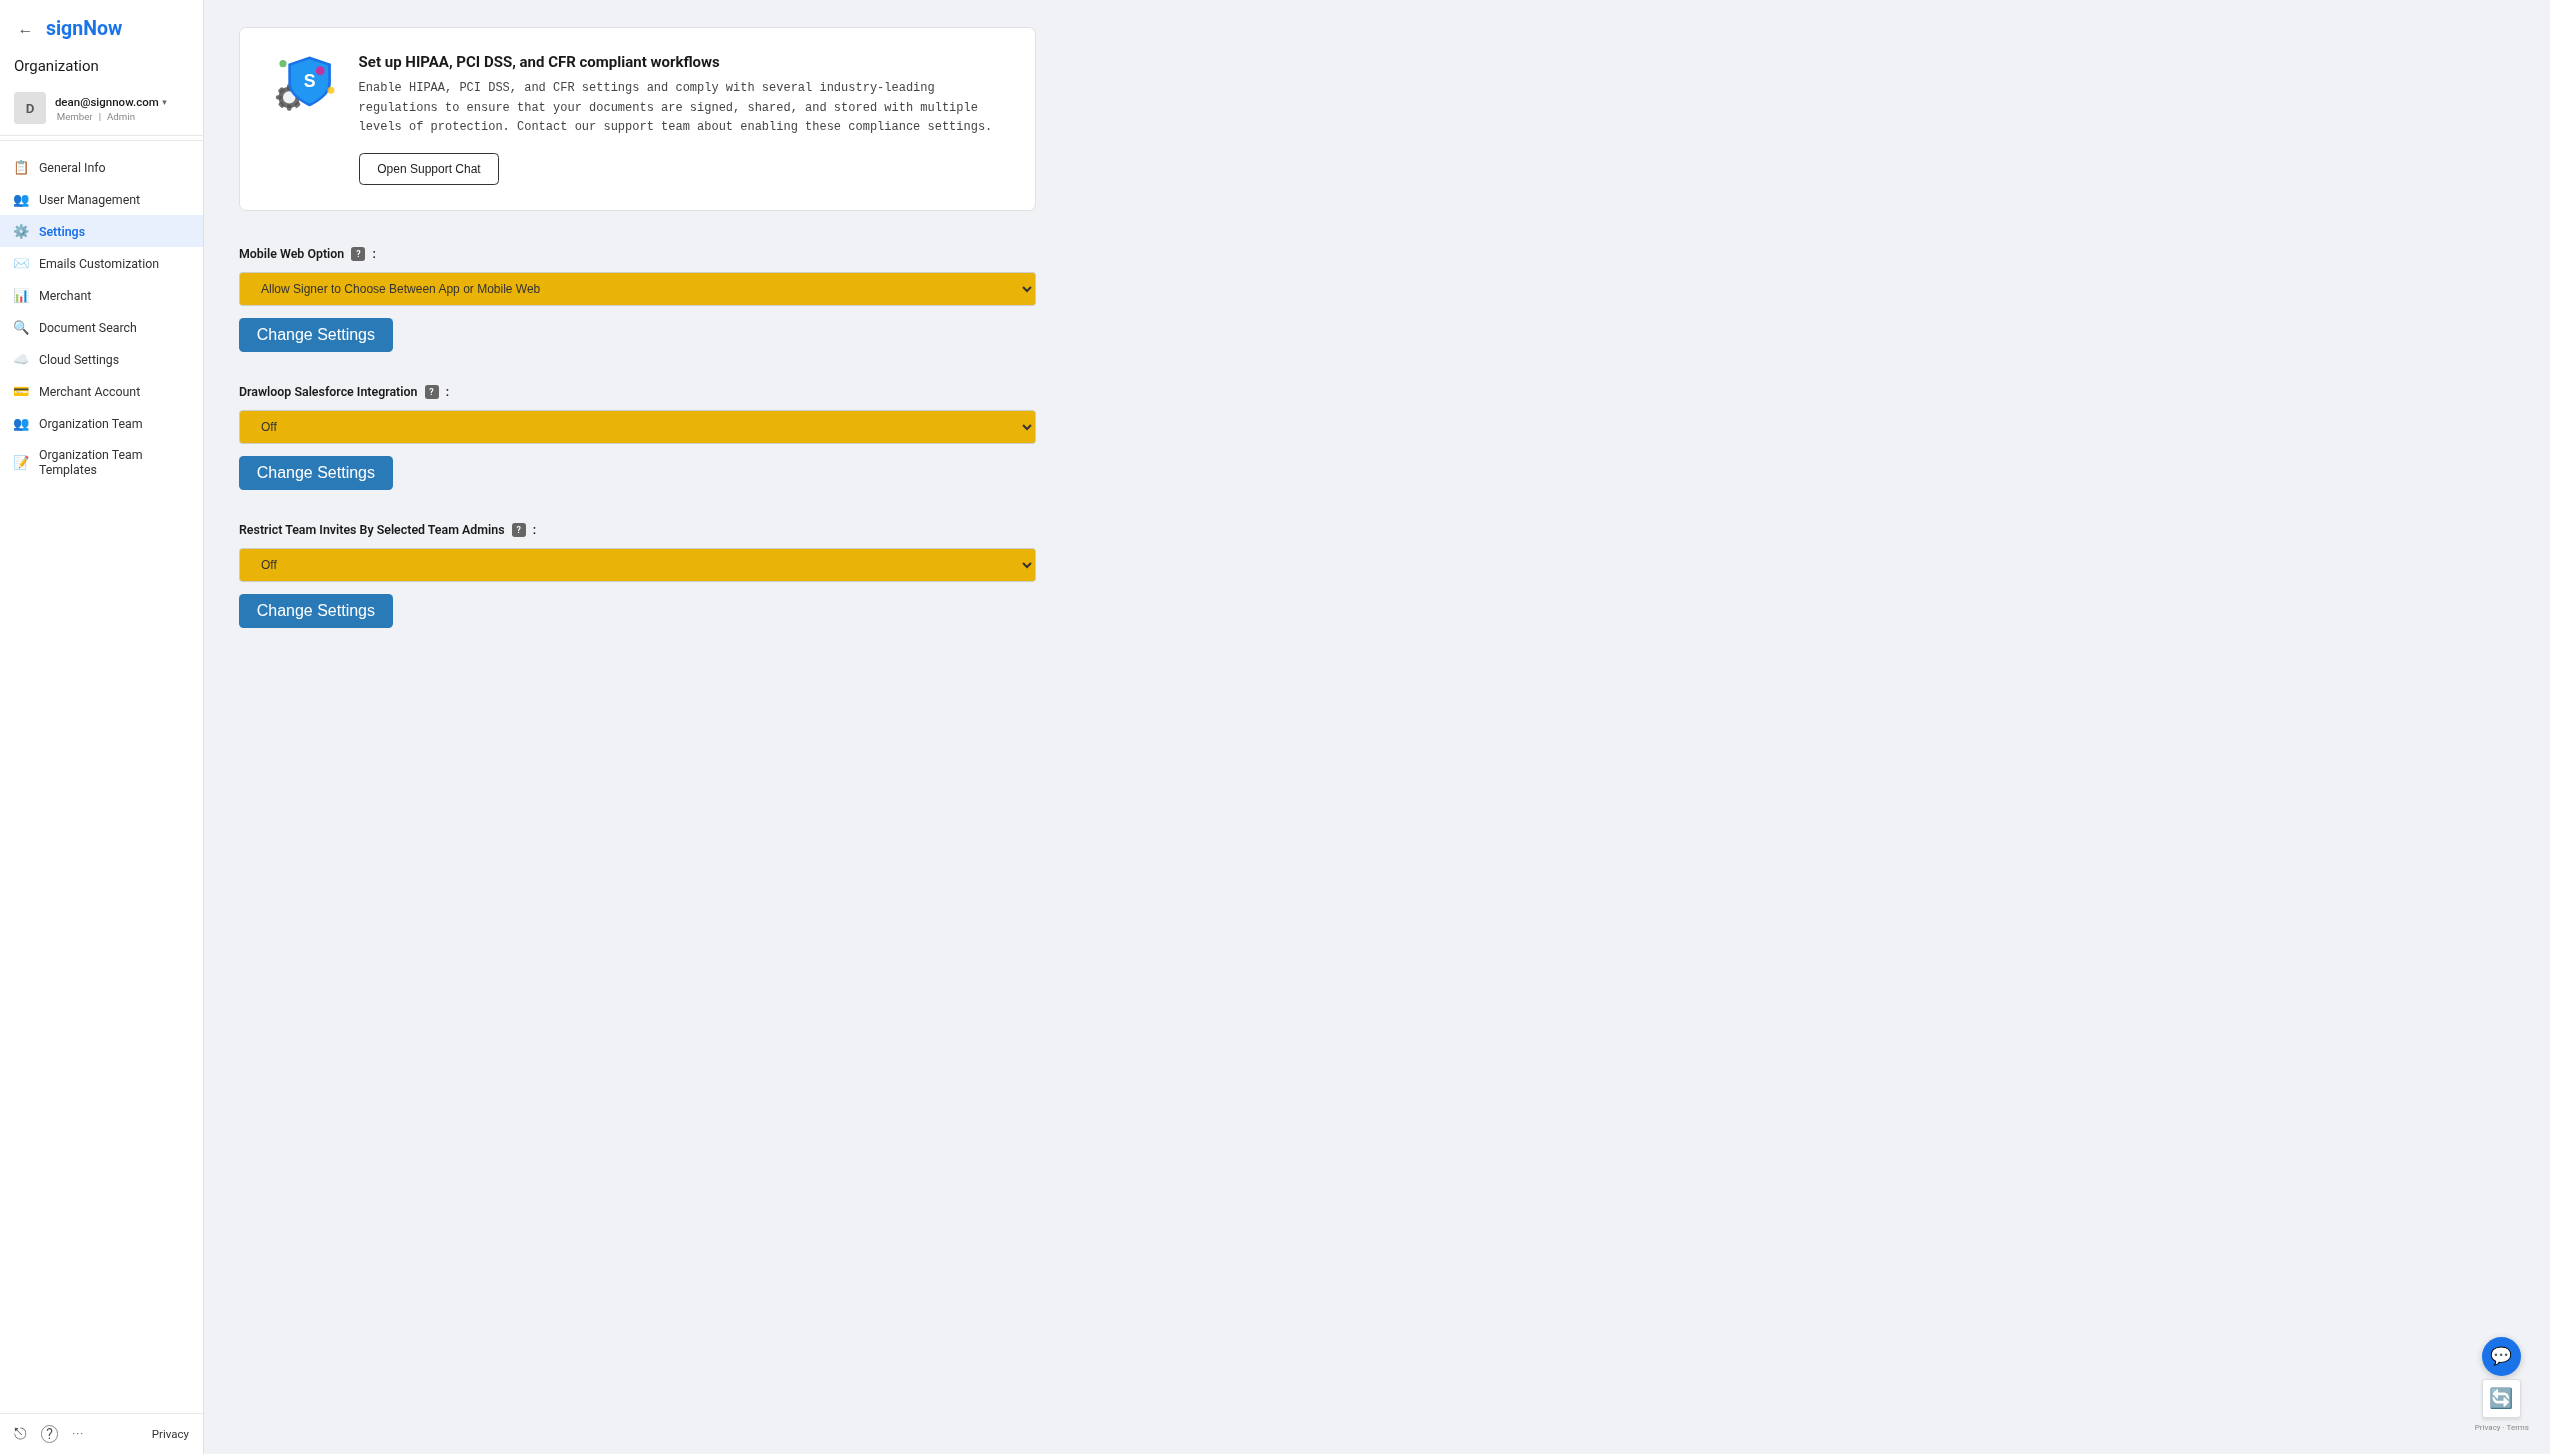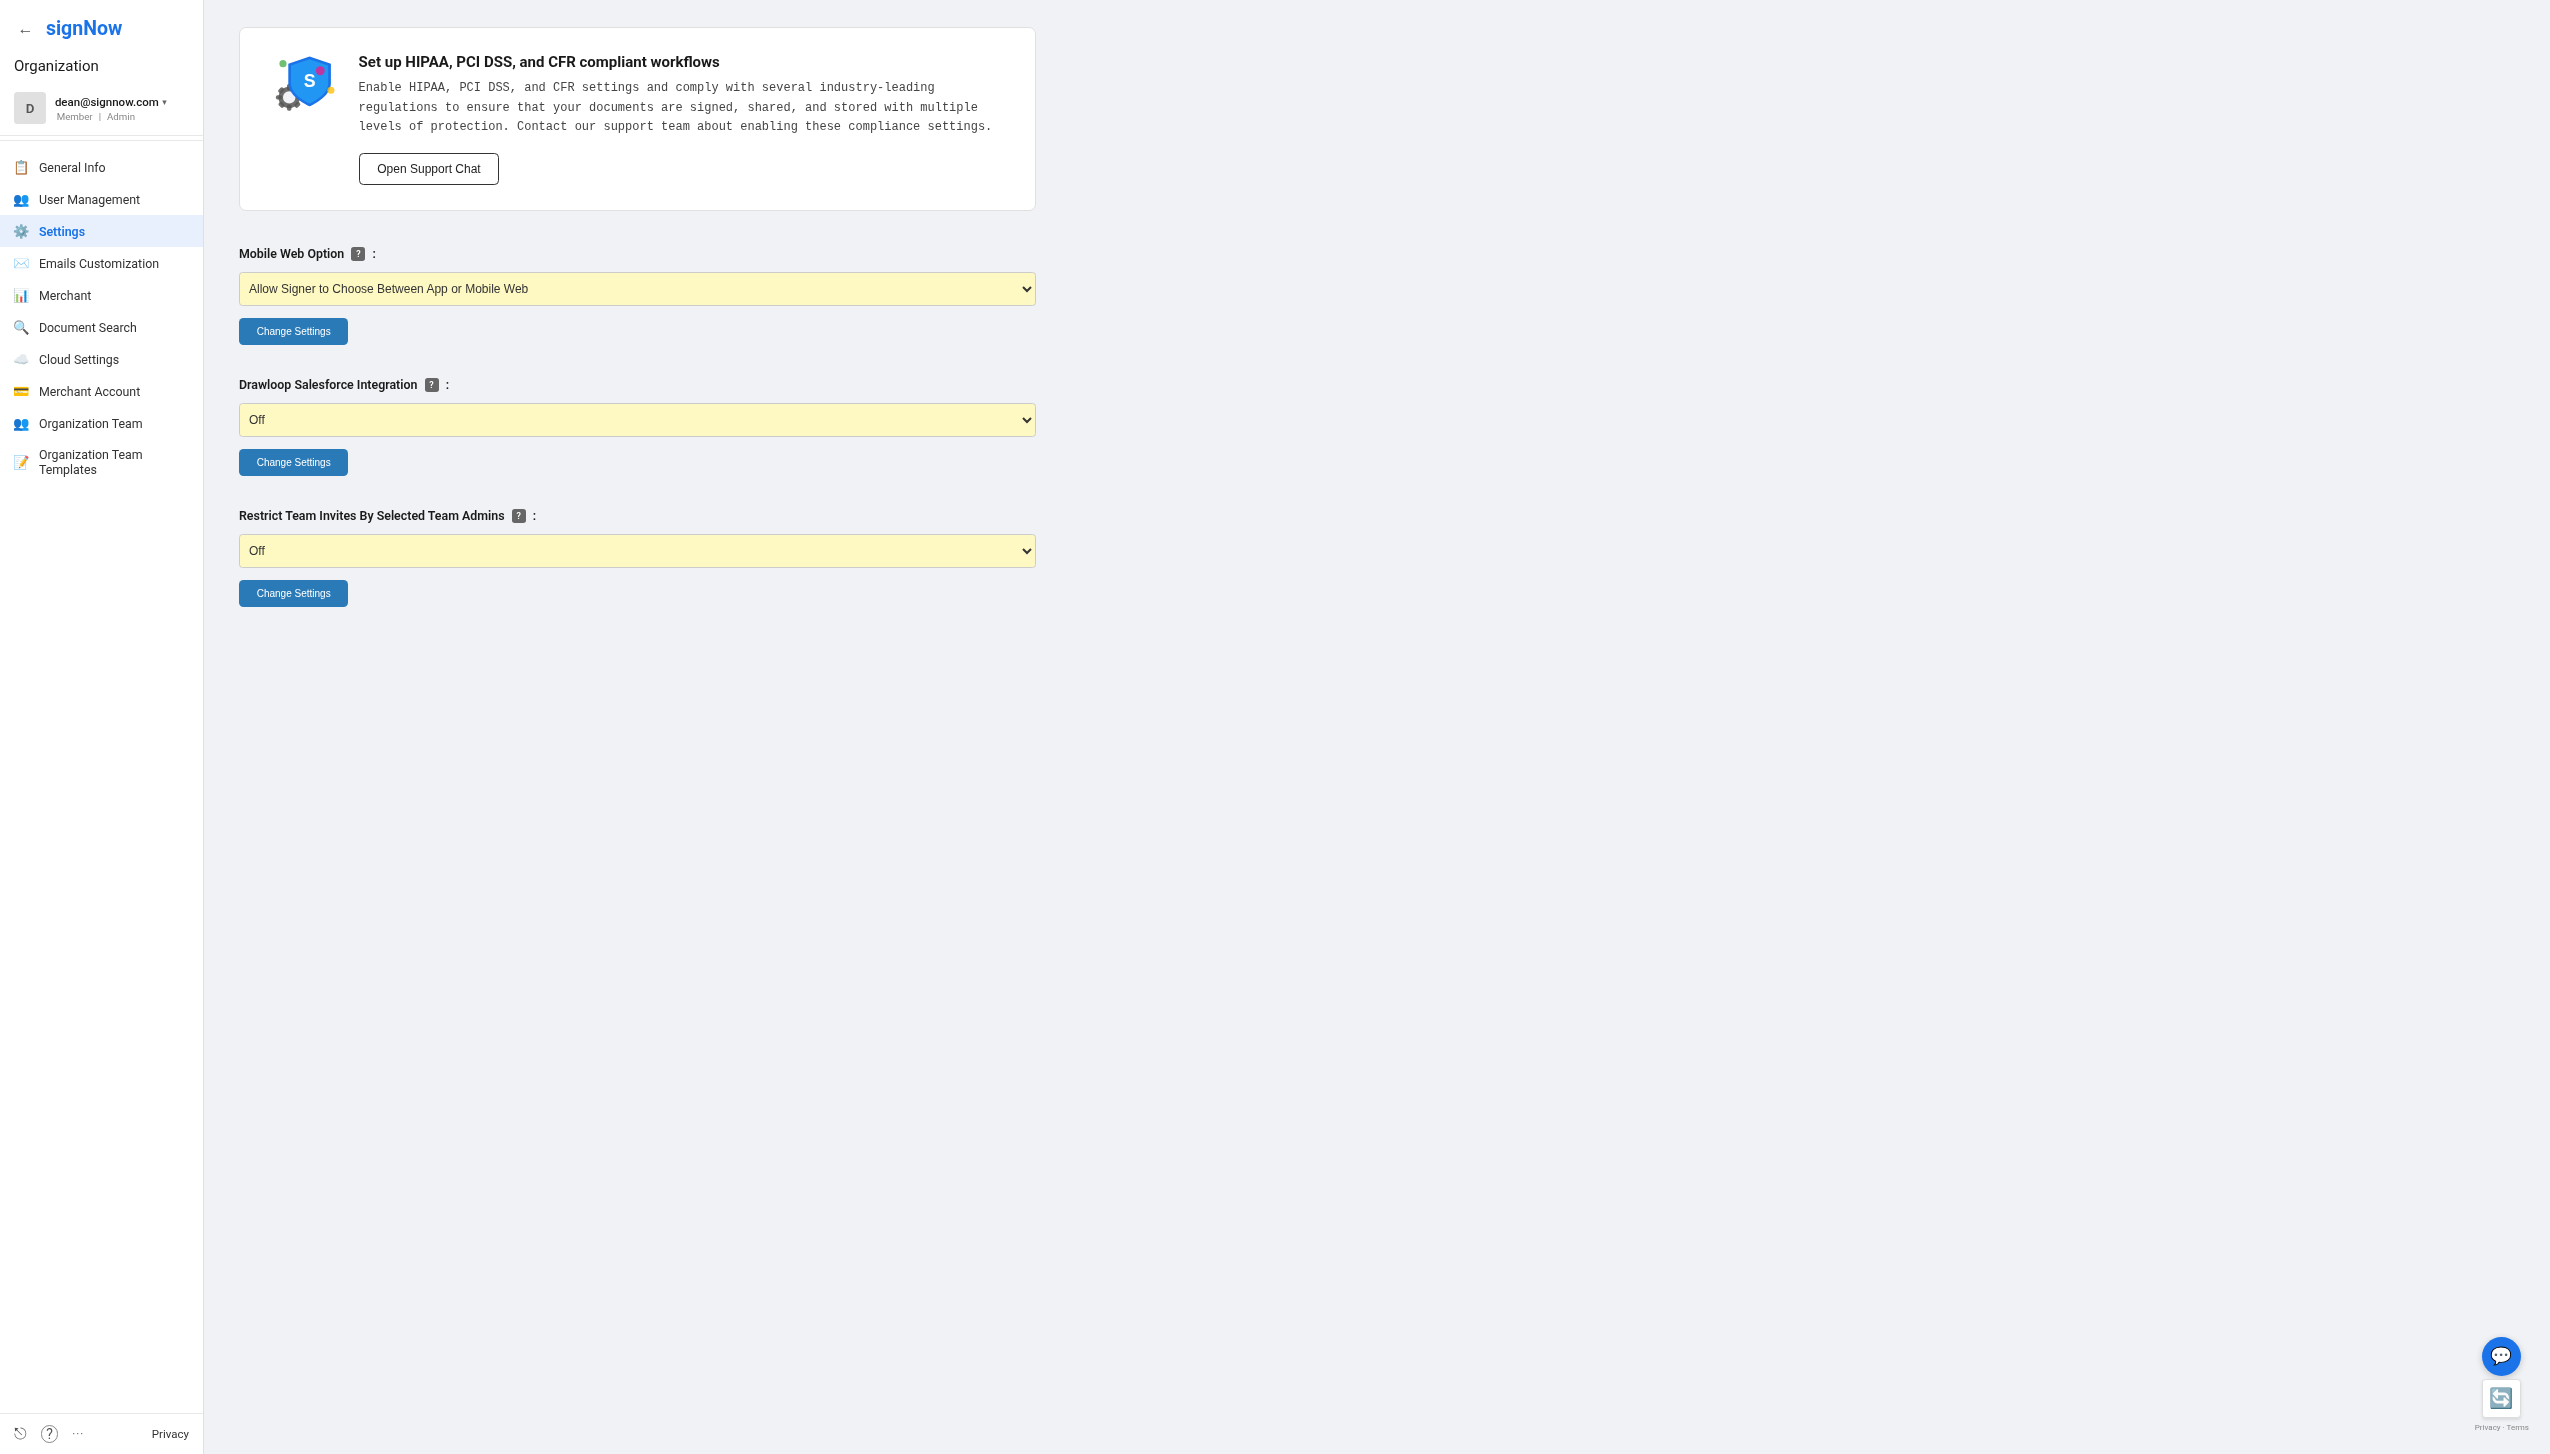--- a/index.html
+++ b/index.html
@@ -253,37 +253,37 @@
       color: #fff;
       font-size: 8.9px;
       border-radius: 2.7px;
       font-weight: 600;
       margin: 0 1.8px;
     }
 
     .section-select {
       width: 100%;
       max-width: 797px;
-      padding: 8px 5px;
+      padding: 8px 17px;
       font-size: 12px;
       border: 0.9px solid #ccc;
       border-radius: 3.5px;
-      background: #fef9c3;
+      background: #eab308;
       color: #333;
       appearance: auto;
       margin-bottom: 12.4px;
     }
 
     .change-settings-btn {
       padding: 8px 17.7px;
       background: #2a7ab8;
       color: #fff;
       border: none;
       border-radius: 4.4px;
-      font-size: 10px;
+      font-size: 16px;
       font-weight: 500;
       cursor: pointer;
       transition: background 0.15s;
     }
 
     
     .bottom-right-widget {
       position: fixed;
       bottom: 21px;
       right: 21px;

